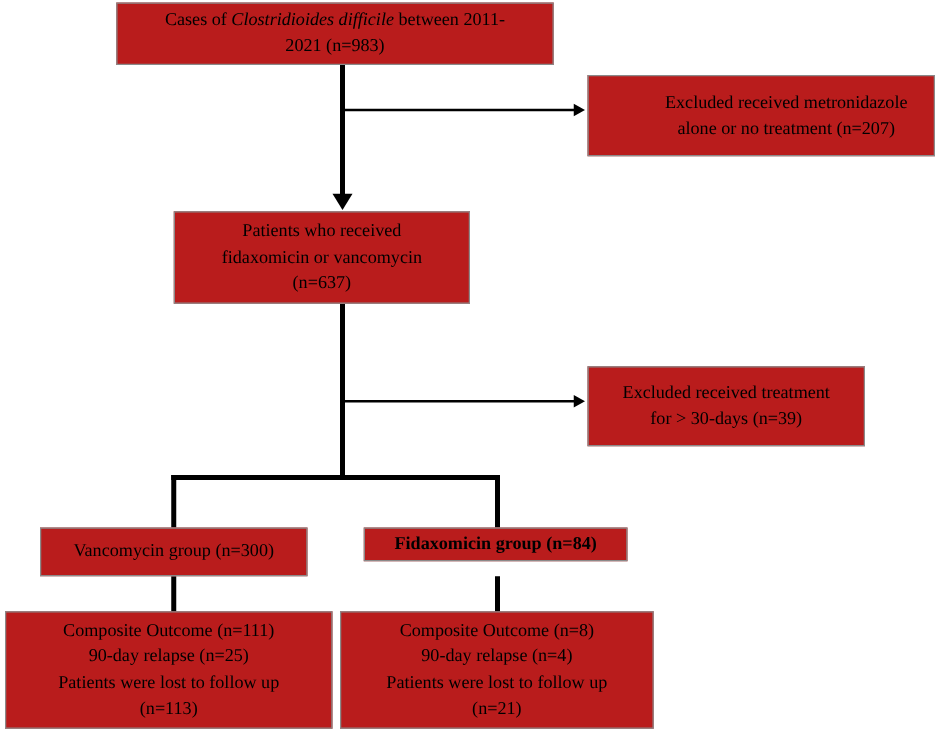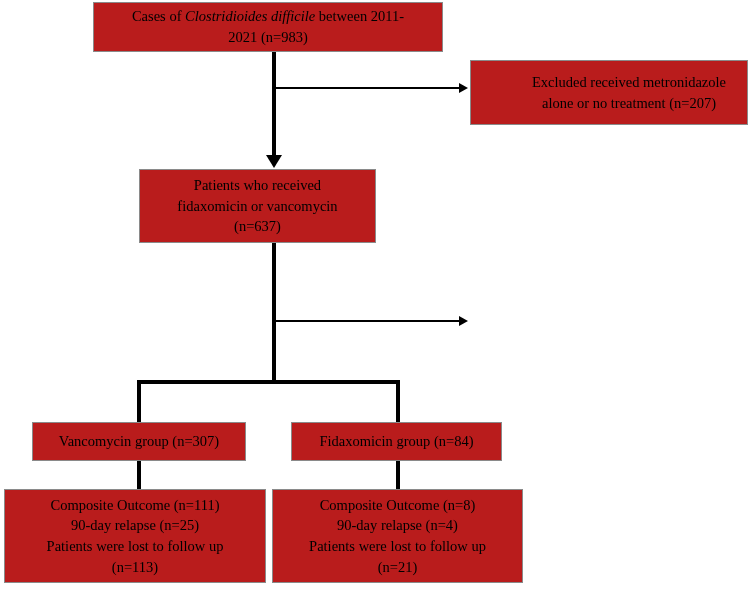--- a/index.html
+++ b/index.html
@@ -89,30 +89,34 @@
     <span class="txt">Patients who received
 fidaxomicin or vancomycin
 (n=637)</span>
   </div>
 
   <div class="conn thick-v" style="left:272px; top:243px; height:141px;"></div>
 
   <div class="conn thin-h" style="left:274px; top:320px; width:187px;"></div>
   <div class="arrow-right" style="left:459px; top:315.5px;"></div>
 
+  <div class="node" style="left:470px; top:293px; width:222px; height:64px;">
+    <span class="txt">Excluded received treatment
+for &gt; 30-days (n=39)</span>
+  </div>
 
   <div class="conn thick-h" style="left:137px; top:380px; width:263px;"></div>
   <div class="conn thick-v" style="left:137px; top:380px; height:42px;"></div>
   <div class="conn thick-v" style="left:396px; top:380px; height:42px;"></div>
 
   <div class="node" style="left:32px; top:422px; width:214px; height:39px;">
-    <span class="txt">Vancomycin group (n=307)</span>
+    <span class="txt">Vancomycin group (n=300)</span>
   </div>
 
-  <div class="node" style="left:291px; top:422px; width:211px; height:39px;">
+  <div class="node" style="left:291px; top:422px; width:211px; height:27px;font-weight:bold;">
     <span class="txt">Fidaxomicin group (n=84)</span>
   </div>
 
   <div class="conn thick-v" style="left:137px; top:461px; height:30px;"></div>
   <div class="conn thick-v" style="left:396px; top:461px; height:30px;"></div>
 
   <div class="node" style="left:4px; top:489px; width:262px; height:94px;">
     <span class="txt">Composite Outcome (n=111)
 90-day relapse (n=25)
 Patients were lost to follow up

